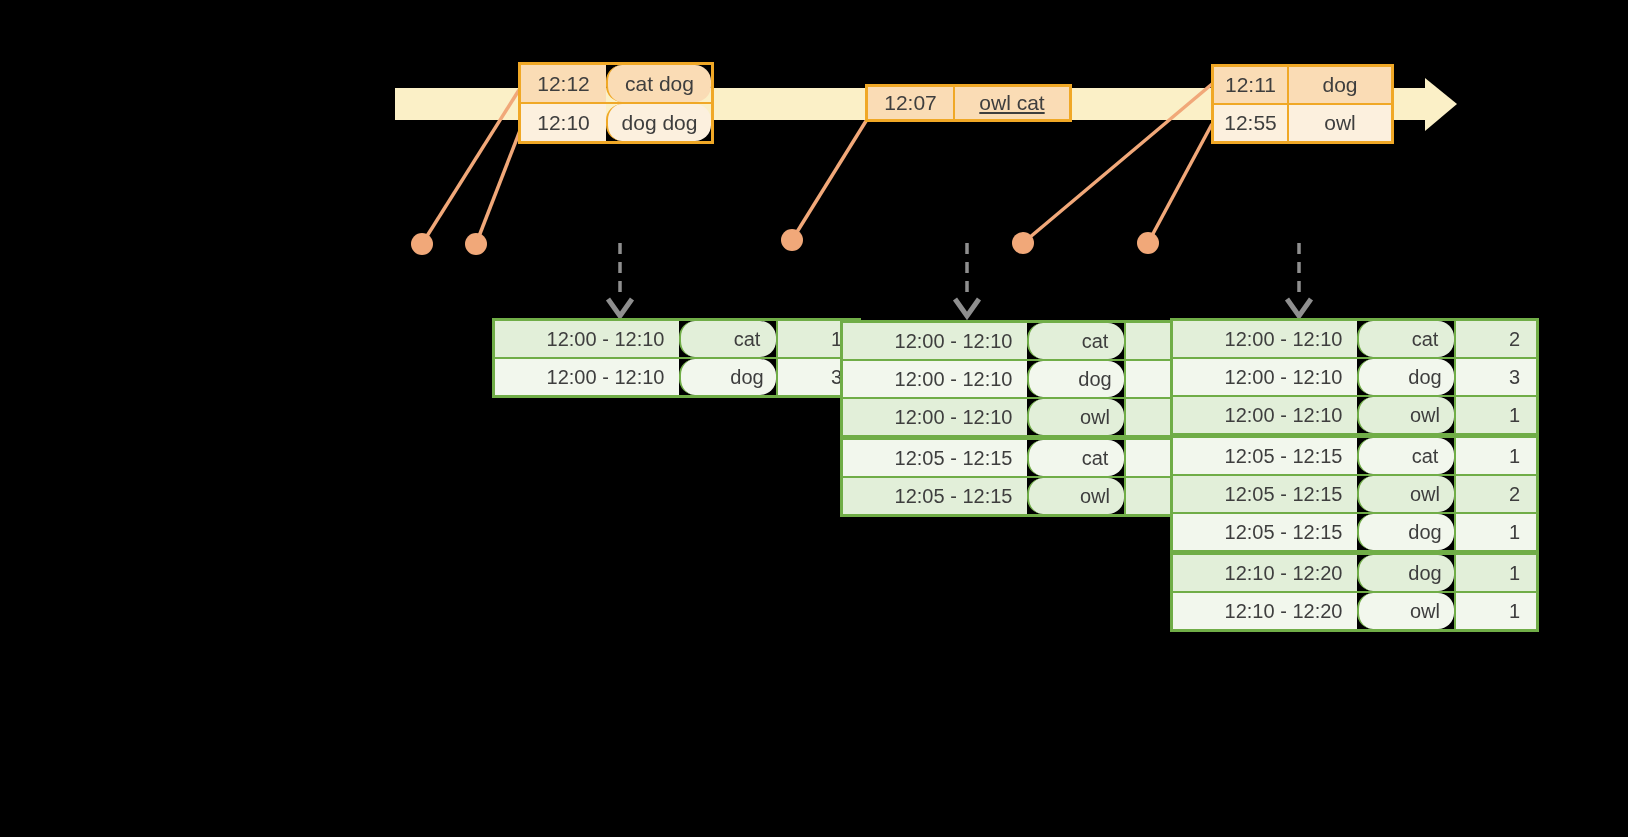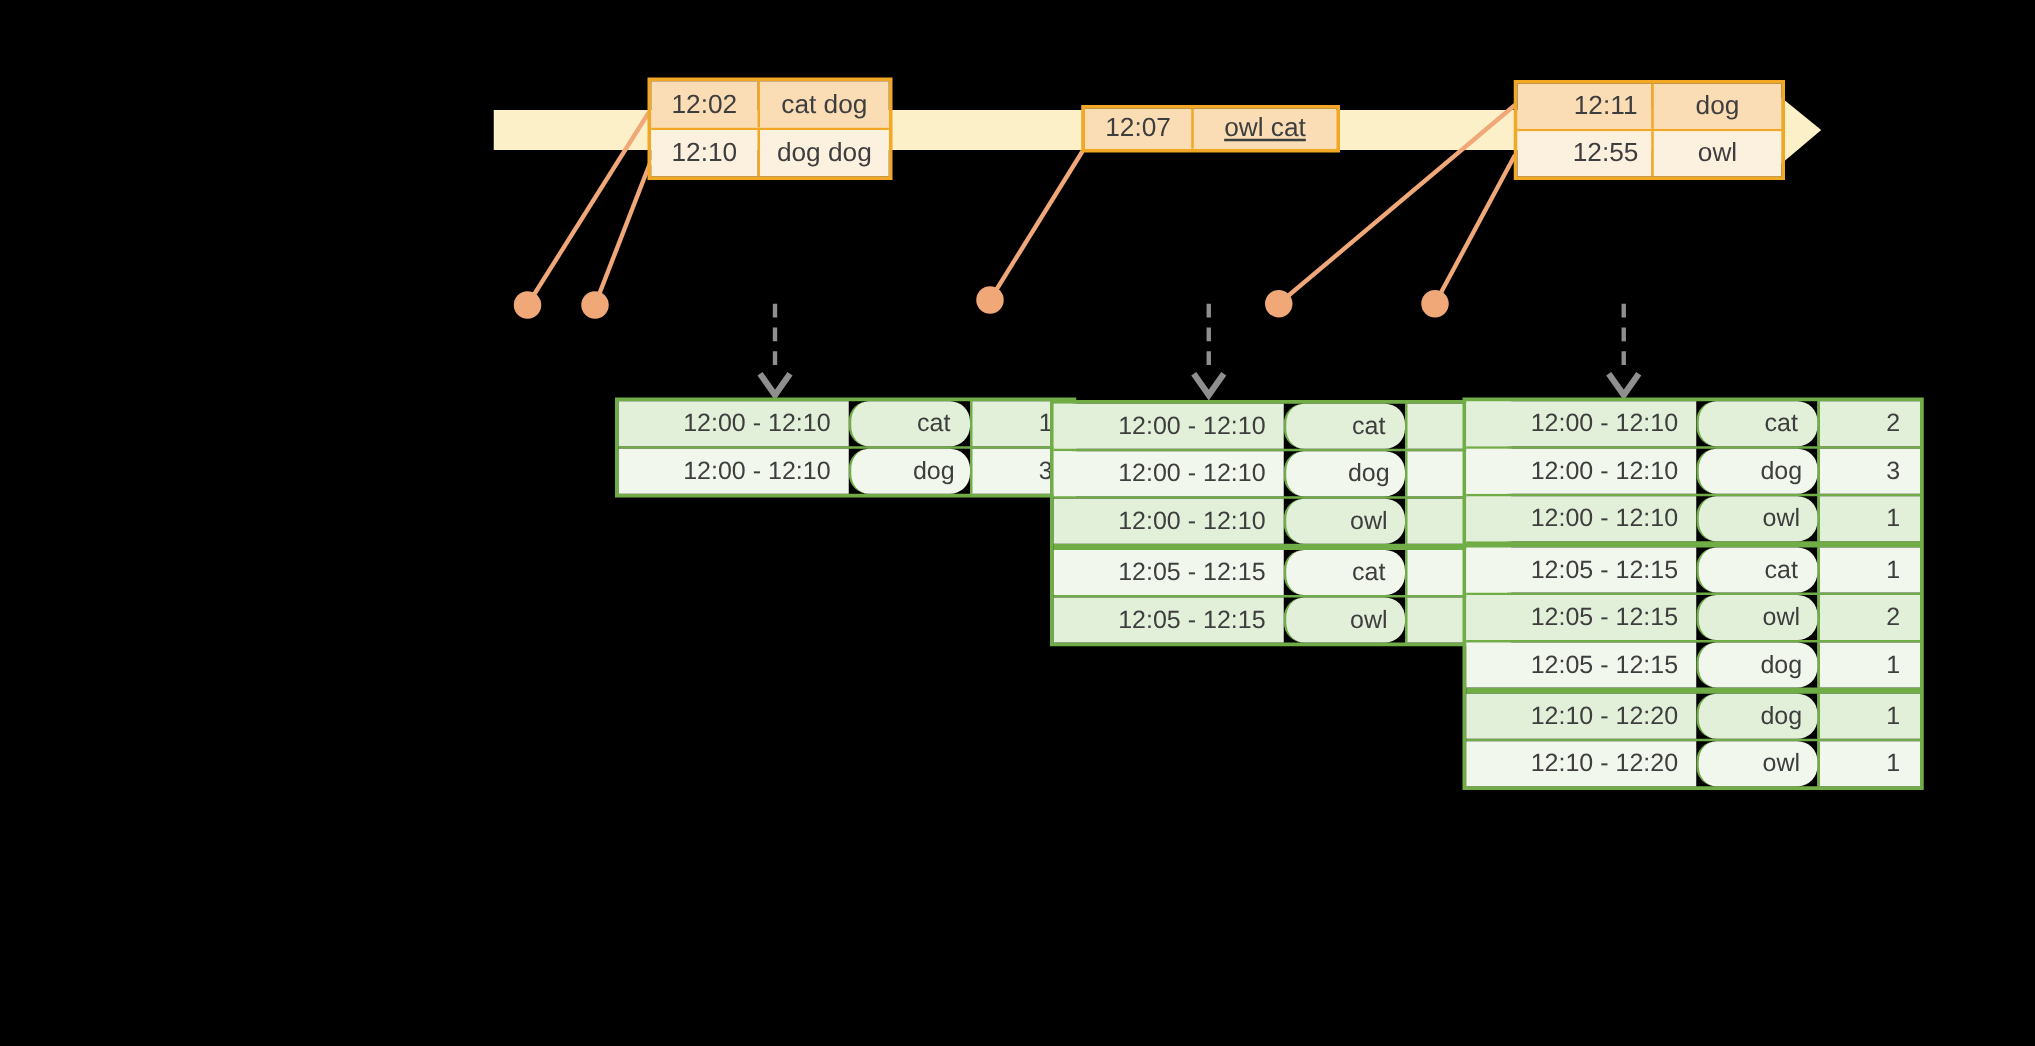--- a/index.html
+++ b/index.html
@@ -29,23 +29,23 @@
   .dash-head{stroke:var(--arrow-gray);stroke-width:5;fill:none;}
 
   
   .event-table{position:absolute;border:3px solid var(--event-border);z-index:2;font-size:21px;}
   .event-table .row{display:flex;}
   .event-table .row + .row{border-top:2px solid var(--event-border);}
   .event-table .cell{display:flex;align-items:center;justify-content:center;}
   .event-table .cell.words{border-left:2px solid var(--event-border);}
   .event-table .row.alt-0 .cell{background:var(--event-row-dark);}
   .event-table .row.alt-1 .cell{background:var(--event-row-light);}
-  .et1{left:518px;top:62px;}  .et1 .row{height:37px;} .et1 .time{width:85px;} .et1 .words{width:103px;}
+  .et1{left:518px;top:62px;}  .et1 .row{height:37px;} .et1 .time{width:85px;} .et1 .words{width:103px;border-radius:16px;}
   .et2{left:865px;top:84px;}  .et2 .row{height:32px;} .et2 .time{width:85px;} .et2 .words{width:114px;text-decoration:underline;}
-  .et3{left:1211px;top:64px;} .et3 .row{height:36px;} .et3 .time{width:73px;padding-left:34px;} .et3 .words{width:102px;}
+  .et3{left:1211px;top:64px;} .et3 .row{height:36px;} .et3 .time{width:73px;} .et3 .words{width:102px;}
 
   
   .result-table{position:absolute;border:3px solid var(--result-border);z-index:2;font-size:20px;}
   .result-table .row{display:flex;height:36px;}
   .result-table .row + .row{border-top:2px solid var(--result-border);}
   .result-table .row.group-start{border-top-width:5px;}
   .result-table .cell{display:flex;align-items:center;justify-content:center;padding-left:37px;}
   .result-table .window{width:147px;}
   .result-table .word{width:58px;border-left:2px solid var(--result-border);border-radius:16px;}
   .result-table .count{width:43px;border-left:2px solid var(--result-border);}
@@ -81,21 +81,21 @@
     <path class="dash-head" d="M608 299 L620 316 L632 299"></path>
     <line class="dash" x1="967" y1="243" x2="967" y2="299"></line>
     <path class="dash-head" d="M955 299 L967 316 L979 299"></path>
     <line class="dash" x1="1299" y1="243" x2="1299" y2="299"></line>
     <path class="dash-head" d="M1287 299 L1299 316 L1311 299"></path>
   </svg>
 
   <div class="event-table et1">
 
       <div class="row alt-0">
-        <div class="cell time">12:02</div>
+        <div class="cell time">12:12</div>
         <div class="cell words">cat dog</div>
       </div>
 
       <div class="row alt-1">
         <div class="cell time">12:10</div>
         <div class="cell words">dog dog</div>
       </div>
     </div>
 
   <div class="event-table et2">

